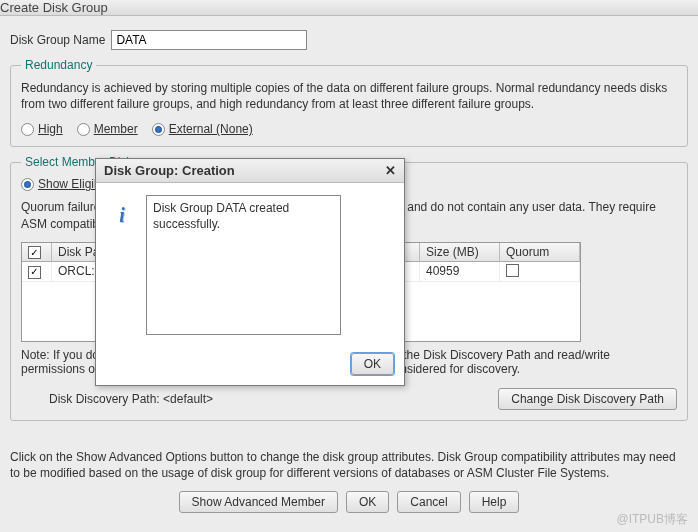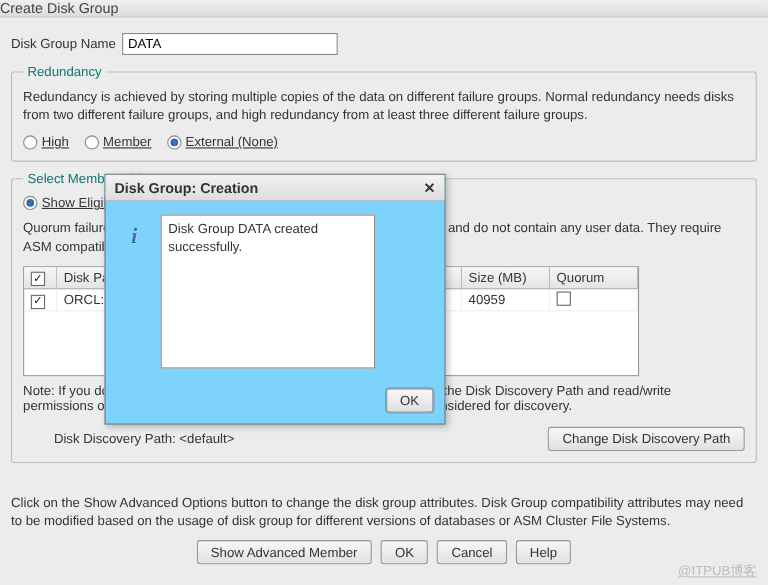--- a/index.html
+++ b/index.html
@@ -22,23 +22,23 @@
 .tbl { border: 1px solid #999; background: #fff; width: 560px; height: 100px; }
 .tbl-head, .tbl-row { display: grid; grid-template-columns: 30px 1fr 60px 80px 80px; }
 .tbl-head > div { background: linear-gradient(#f6f6f6,#e4e4e4); border-right: 1px solid #bbb; border-bottom: 1px solid #aaa; padding: 2px 6px; white-space: nowrap; overflow: hidden; }
 .tbl-row > div { border-right: 1px solid #eee; border-bottom: 1px solid #eee; padding: 2px 6px; height: 20px; white-space: nowrap; overflow: hidden; }
 .note { margin-top: 6px; color: #333; }
 .path-row { display: flex; align-items: center; justify-content: space-between; margin-top: 12px; margin-left: 28px; }
 .btn { background: linear-gradient(#f8f8f8,#e0e0e0); border: 1px solid #999; border-radius: 3px; padding: 3px 12px; cursor: default; }
 .btn.def { box-shadow: 0 0 0 1px #6a9edb; }
 .footer-desc { margin-top: 28px; color: #333; line-height: 1.35; }
 .footer-btns { display: flex; justify-content: center; gap: 8px; margin-top: 10px; }
-.watermark { position: absolute; right: 10px; bottom: 4px; color: #bbb; font-size: 12px; text-decoration: underline; }
+.watermark { position: absolute; right: 10px; bottom: 4px; color: #bbb; font-size: 12px; }
 
-.modal { position: absolute; left: 95px; top: 158px; width: 310px; background: #7dd3fc; border: 1px solid #7a7a7a; box-shadow: 2px 2px 6px rgba(0,0,0,.25); }
+.modal { position: absolute; left: 95px; top: 158px; width: 310px; background: #ffffff; border: 1px solid #7a7a7a; box-shadow: 2px 2px 6px rgba(0,0,0,.25); }
 .modal-title { display: flex; align-items: center; justify-content: space-between; padding: 4px 8px; background: linear-gradient(#f2f2f2,#ddd); border-bottom: 1px solid #bbb; }
 .modal-title span { font-size: 13px; font-weight: bold; color: #333; }
 .modal-body { display: flex; padding: 12px; gap: 10px; }
 .info-icon { width: 28px; height: 28px; flex: none; display: flex; align-items: center; justify-content: center; font-family: Georgia, serif; font-size: 20px; font-weight: bold; font-style: italic; color: #3a6fb7; text-shadow: 1px 1px 0 #bcd2ee; margin-top: 6px; }
 .msg-box { border: 1px solid #888; background: #fff; width: 195px; height: 140px; padding: 4px 6px; line-height: 1.35; }
 .modal-foot { display: flex; justify-content: flex-end; padding: 6px 10px 10px; }
 .close-x { font-size: 14px; cursor: default; }
 </style>
 </head>
 <body>

